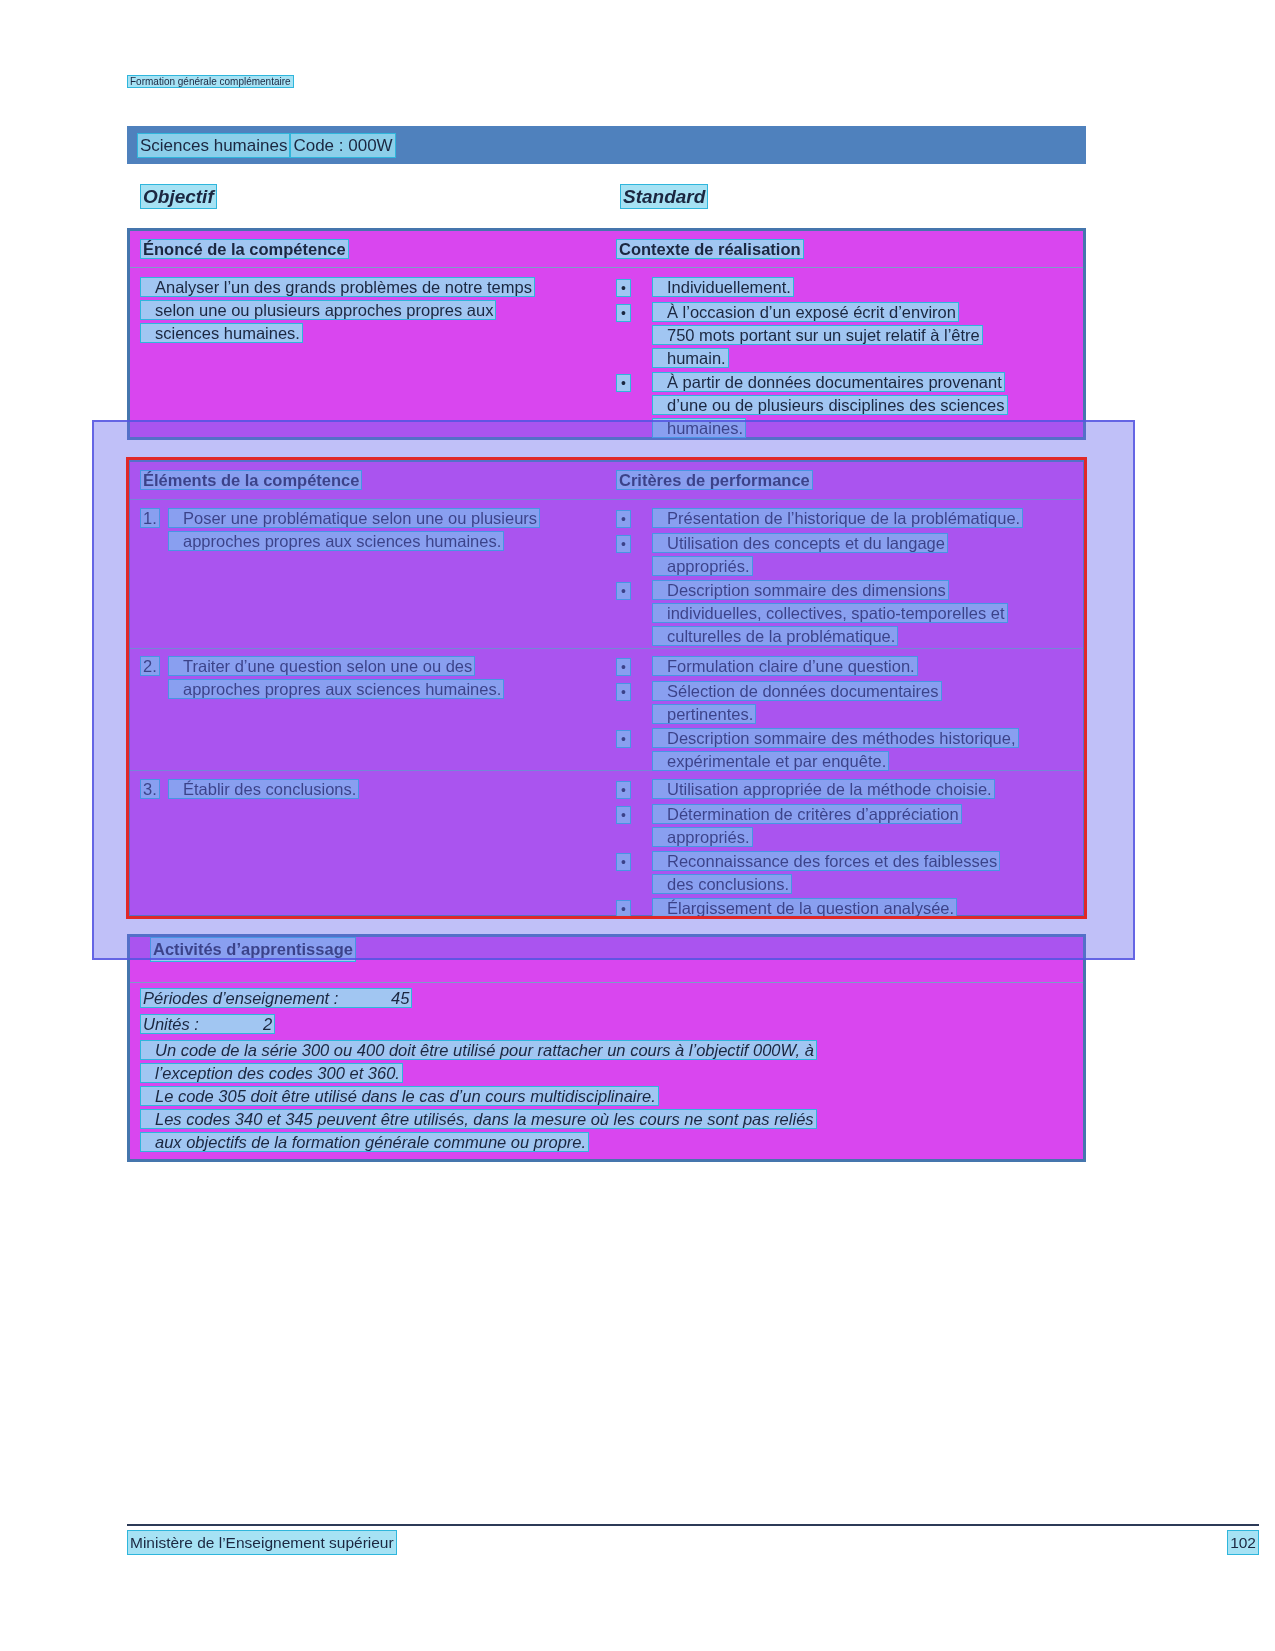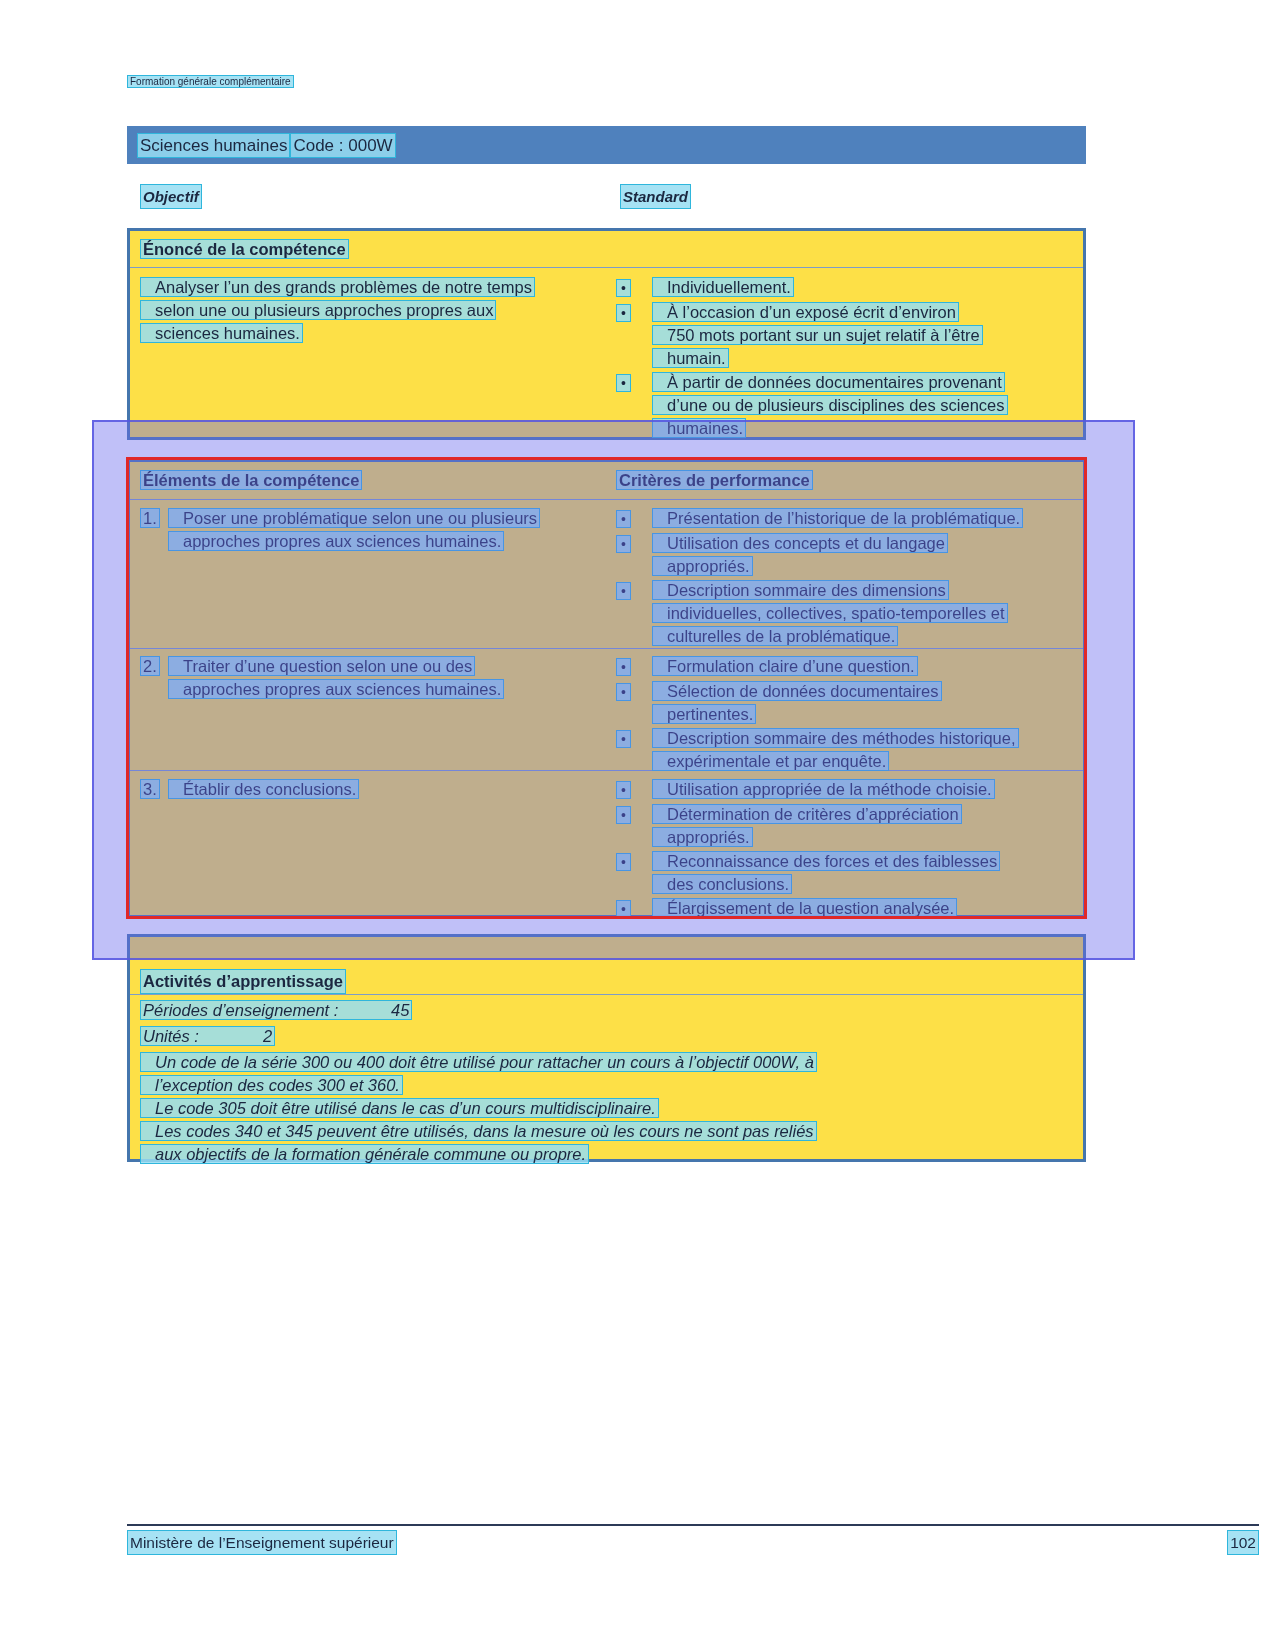--- a/index.html
+++ b/index.html
@@ -22,27 +22,27 @@
   .top-label{position:absolute;left:127px;top:70px;font-size:10px;}
 
   .title-bar{
     position:absolute;left:127px;top:126px;width:959px;height:38px;
     background:#4f81bd;display:flex;align-items:center;justify-content:flex-start;
     padding:0 10px;box-sizing:border-box;font-size:17px;
   }
 
   .section-titles{
     position:absolute;left:127px;top:184px;width:959px;height:28px;
-    font-weight:bold;font-style:italic;font-size:15px;
+    font-weight:bold;font-style:italic;font-size:19px;
   }
   .section-titles .sect{position:absolute;left:13px;top:0;}
   .section-titles .std{left:493px;}
 
   .doc-table{
-    position:absolute;left:127px;width:959px;background:#fde047;
+    position:absolute;left:127px;width:959px;background:#d946ef;
     border:3px solid #4576ad;box-sizing:border-box;
   }
   .t1{top:228px;height:212px;}
   .t2{top:459px;height:459px;}
   .t3{top:934px;height:228px;}
 
   .t-header{
     display:flex;align-items:center;height:37px;border-bottom:1px solid #7d9cc8;
     box-sizing:border-box;font-weight:bold;color:#0d1322;
   }
@@ -60,21 +60,21 @@
   .b-item{display:flex;margin-bottom:1px;}
   .b-mark{flex:0 0 36px;}
   .b-mark .hl{padding:0 4px;font-size:14px;}
   .b-text{flex:1;}
 
   .numbered{display:flex;}
   .num-mark{flex:0 0 28px;}
   .n-text{flex:1;}
 
   .t3-header{
-    height:58px;display:flex;align-items:flex-end;padding-left:10px;
+    height:46px;display:flex;align-items:flex-start;padding-left:20px;
     border-bottom:1px solid #7d9cc8;box-sizing:border-box;font-weight:bold;color:#0d1322;
   }
   .t3-body{padding:4px 10px 0 10px;font-style:italic;}
   .act-row{margin-bottom:3px;}
   .lbl{display:inline-block;}
   .w-per{width:248px;}
   .w-uni{width:120px;}
   .prec{display:flex;margin-top:1px;}
   .lbl-col{flex:0 0 125px;}
   .prec-block{flex:1;max-width:810px;}
@@ -113,20 +113,23 @@
   <div class="section-titles">
     <span class="sect hl">Objectif</span>
     <span class="sect std hl">Standard</span>
   </div>
 
   <div class="doc-table t1">
     <div class="t-header">
       <div class="col-l">
         <span class="hl bold">Énoncé de la compétence</span>
       </div>
+      <div class="col-r">
+        <span class="hl bold">Contexte de réalisation</span>
+      </div>
     </div>
     <div class="t-body">
       <div class="col-l">
         <span class="hl pre">Analyser l’un des grands problèmes de notre temps
 selon une ou plusieurs approches propres aux
 sciences humaines.</span>
       </div>
       <div class="col-r">
         <div class="b-item">
           <span class="b-mark"><span class="hl">•</span></span>

